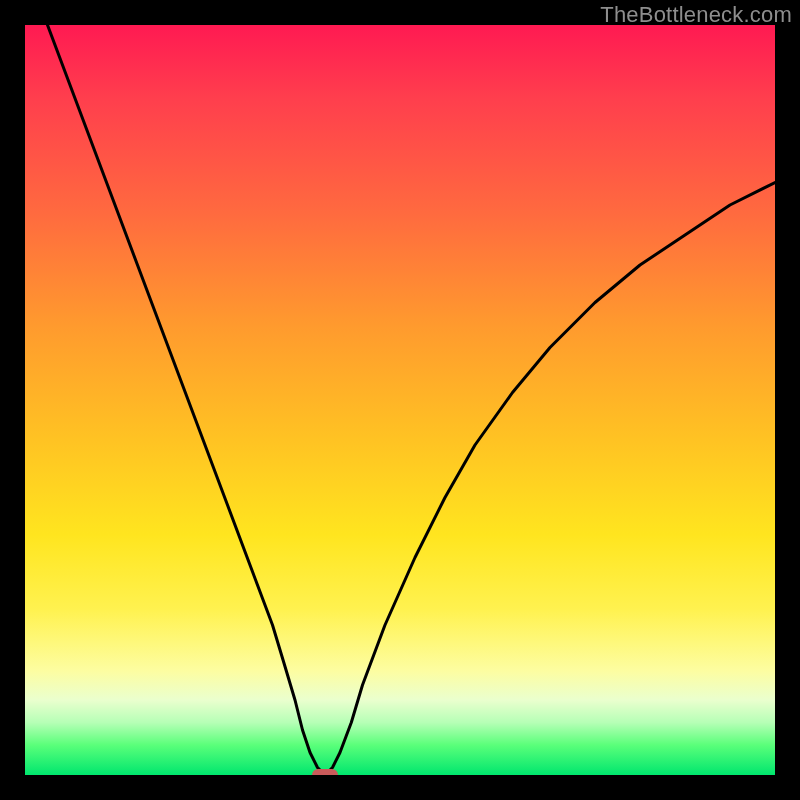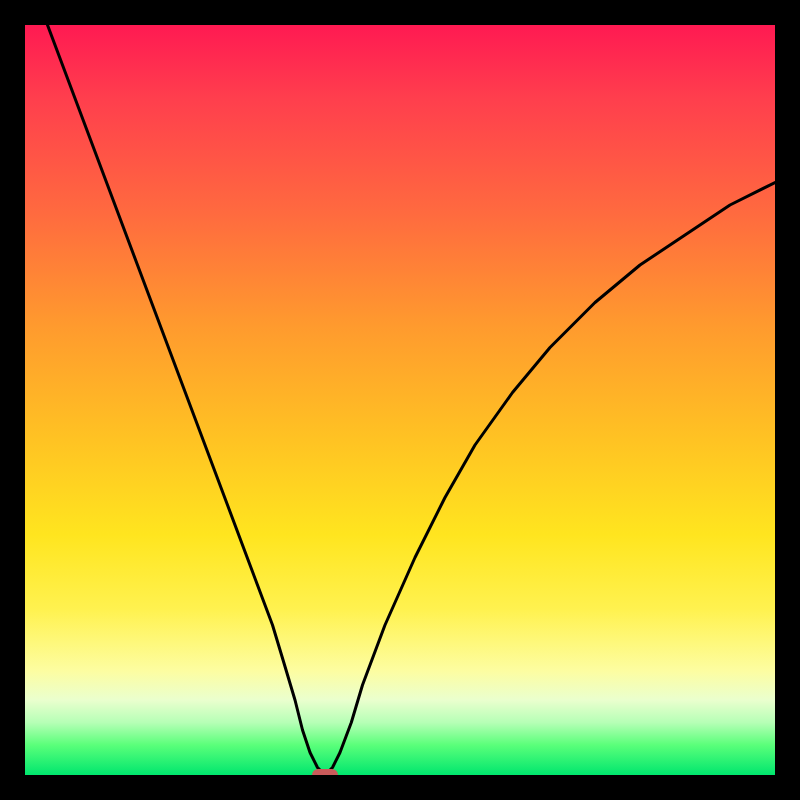--- a/index.html
+++ b/index.html
@@ -74,13 +74,14 @@
   <div class="plot-area">
     <div class="gradient"></div>
 
     <svg class="curve-svg" width="750" height="750" viewBox="0 0 750 750">
       <path id="curve-path" d="M22.5 0.0 L45.0 60.0 L67.5 120.0 L90.0 180.0 L112.5 240.0 L135.0 300.0 L157.5 360.0 L180.0 420.0 L202.5 480.0 L225.0 540.0 L247.5 600.0 L258.8 637.5 L270.0 675.0 L277.5 705.0 L285.0 727.5 L292.5 742.5 L300.0 750.0 L307.5 742.5 L315.0 727.5 L326.3 697.5 L337.5 660.0 L360.0 600.0 L390.0 532.5 L420.0 472.5 L450.0 420.0 L487.5 367.5 L525.0 322.5 L570.0 277.5 L615.0 240.0 L660.0 210.0 L705.0 180.0 L750.0 157.5" fill="none" stroke="#000" stroke-width="3" stroke-linecap="round" stroke-linejoin="round"></path>
     </svg>
 
     <div id="marker" class="marker" style="left: 300px; top: 750px; background: rgb(201, 90, 90);"></div>
   </div>
 
+  <div class="watermark">TheBottleneck.com</div>
 </div>
 
 </body></html>

